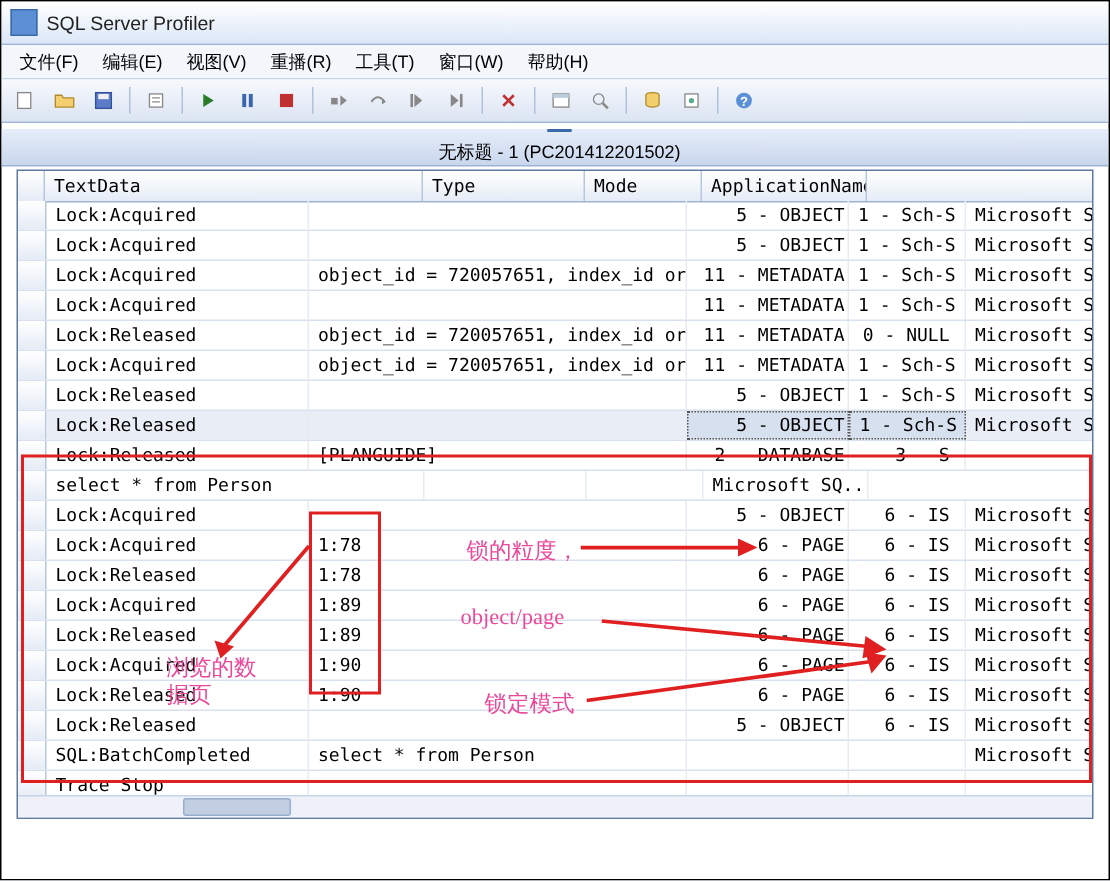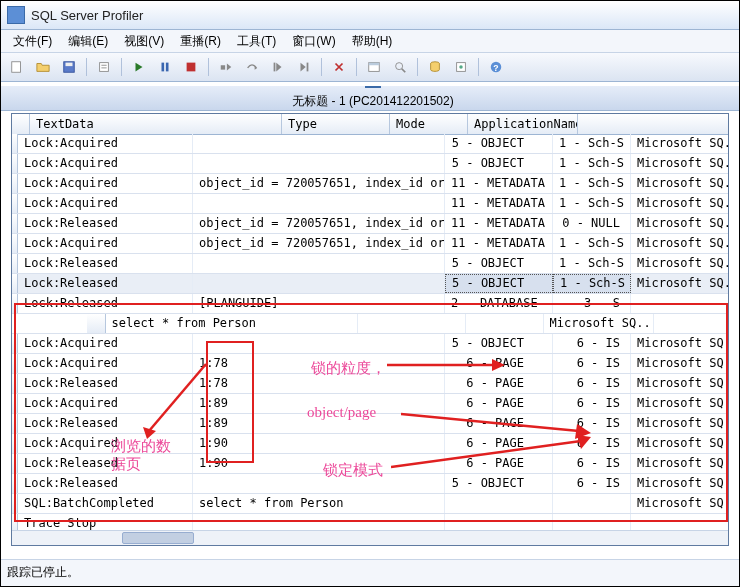--- a/index.html
+++ b/index.html
@@ -17,26 +17,26 @@
   .tb-sep { width:1px; height:18px; background:#b0c1db; margin:0 3px; }
   .tb-btn svg { width:14px; height:14px; }
   
   .dochdr { height:24px; background:linear-gradient(#e6edf9,#c9d7ed); border-bottom:1px solid #9db5d3; display:flex; align-items:center; padding-left:6px; gap:5px; margin-top:4px;flex-direction:column;}
   .dochdr .dico { width:14px; height:14px; background:#5c8fd6; border:1px solid #3a6aa8; }
   
   .gridwrap { position:absolute; top:112px; left:10px; right:10px; bottom:40px; border:1px solid #5f7aa0; background:#fff; overflow:hidden; }
   .grid-hrow { display:flex; height:20px; background:linear-gradient(#fff,#e5ecf6); border-bottom:1px solid #9db5d3; font-family:Consolas,monospace; }
   .grid-h { border-right:1px solid #b6c7de; padding:3px 6px 0; box-sizing:border-box; overflow:hidden; white-space:nowrap; }
   .body-scroll { position:absolute; top:20px; left:0; right:0; bottom:14px; overflow:hidden; }
-  .grow { display:flex; height:19px; border-bottom:1px solid #d9e1ee; font-family:Consolas,monospace;justify-content:center; }
+  .grow { display:flex; height:19px; border-bottom:1px solid #d9e1ee; font-family:Consolas,monospace; }
   .gcell { border-right:1px solid #e5ecf6; padding:2px 6px 0; box-sizing:border-box; overflow:hidden; white-space:nowrap; }
   .rowhandle { width:18px; background:linear-gradient(#fff,#e5ecf6); border-right:1px solid #b6c7de; flex:0 0 18px; }
   .col-ec { width:175px; flex:0 0 175px; }
   .col-td { width:252px; flex:0 0 252px; }
-  .col-ty { width:108px; flex:0 0 108px; text-align:right; padding-right:28px; }
+  .col-ty { width:108px; flex:0 0 108px; text-align:right; padding-right:2px; }
   .col-mo { width:78px;  flex:0 0 78px;  text-align:right; padding-right:10px; }
   .col-ap { width:110px; flex:0 0 110px; }
   .grow.sel .gcell { background:#e9eef6; }
   .grow.sel .col-ty, .grow.sel .col-mo { background:#d7e0ee; border:1px dotted #555; padding-top:1px; }
   
   .hscroll { position:absolute; left:0; right:0; bottom:0; height:14px; background:#eef2f8; border-top:1px solid #c7d4e6; display:flex; }
   .hscroll .thumb { width:70px; height:10px; margin:1px 0 0 110px; background:#c2cfe2; border:1px solid #97add0; border-radius:2px; }
   
   .status { position:absolute; left:0; right:0; bottom:0; height:22px; background:#f3f6fb; border-top:1px solid #c7d4e6; padding:4px 6px 0; }
   
@@ -376,17 +376,14 @@
     <svg class="arrow" style="top:246px; left:130px;" width="70" height="80">
         <line x1="65" y1="5" x2="8" y2="72"></line>
         <polygon points="2,68 6,80 15,72"></polygon>
       </svg>
     <svg class="arrow" style="top:296px; left:390px;" width="190" height="30">
         <line x1="0" y1="5" x2="178" y2="22"></line>
         <polygon points="176,15 190,24 174,30"></polygon>
       </svg>
   </div>
 
-  <div class="status">
-    <span>跟踪已停止。</span>
-  </div>
 
 </div>
 
 </body></html>

